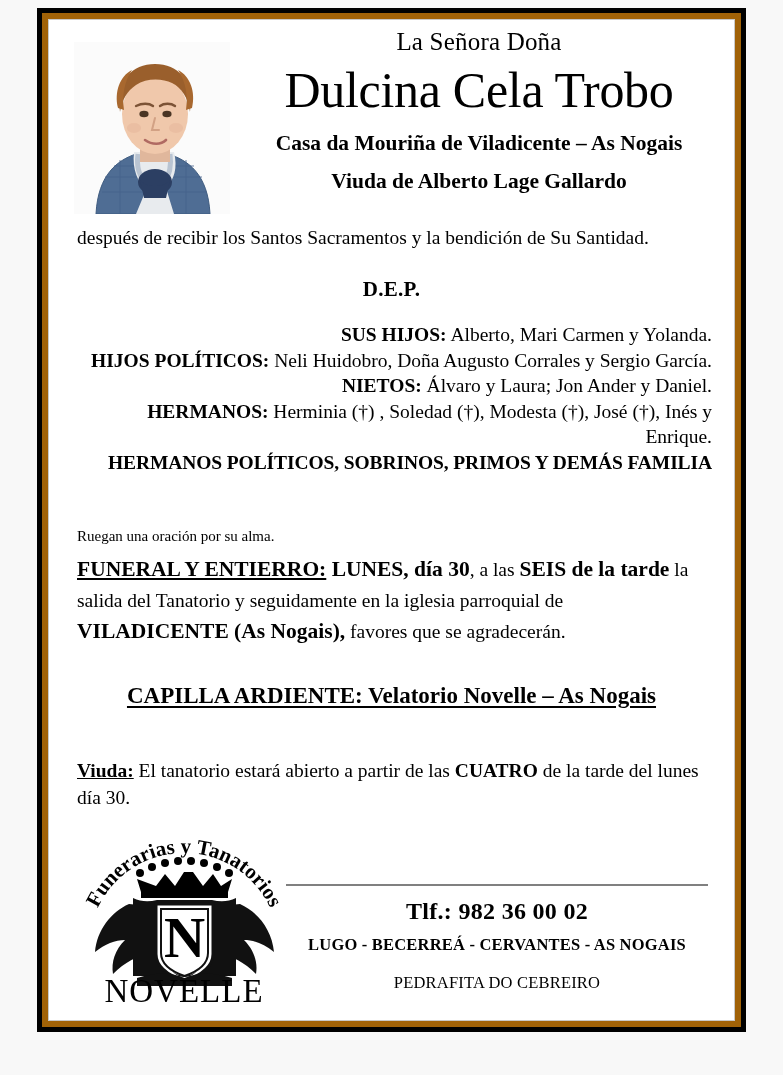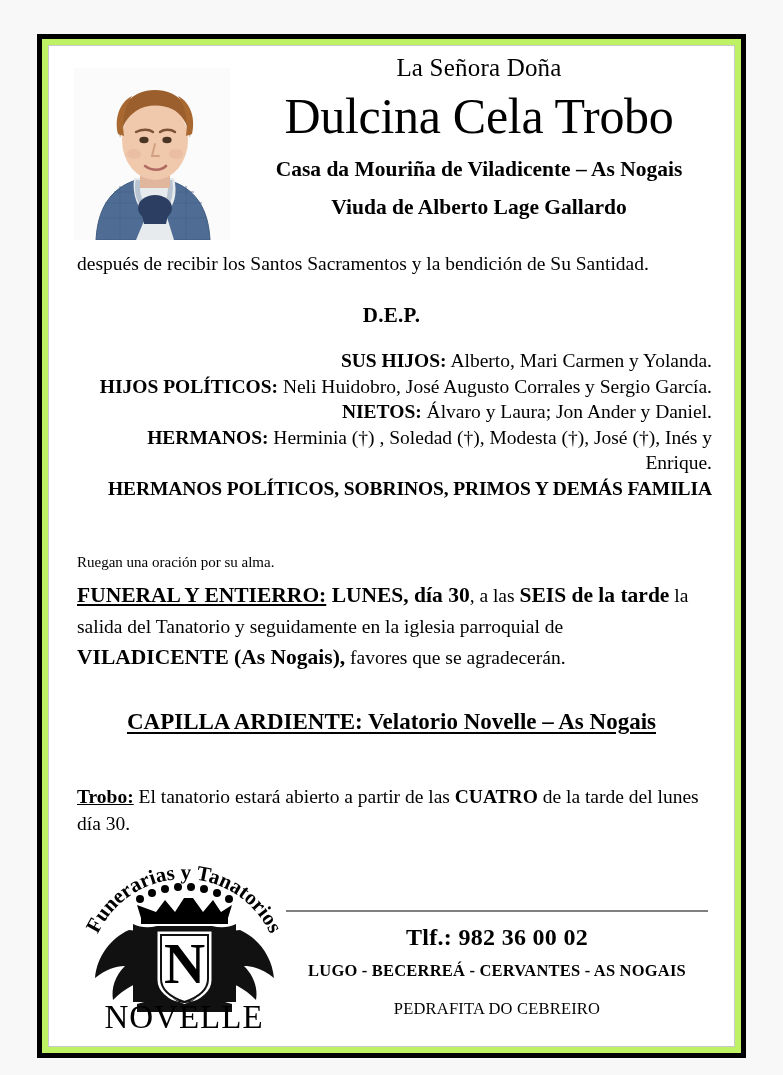--- a/index.html
+++ b/index.html
@@ -18,25 +18,25 @@
   
   .page {
     position: relative;
     width: 783px;
     height: 1075px;
     background: #f8f8f8;
   }
   .frame-outer {
     position: absolute;
     left: 37px;
-    top: 34px;
+    top: 8px;
     width: 709px;
     height: 1024px;
     border: 5px solid #000000;
-    background: #bef264;
+    background: #a16207;
     box-sizing: border-box;
   }
   .frame-inner {
     position: absolute;
     left: 6px;
     top: 6px;
     right: 6px;
     bottom: 6px;
     border: 1px solid #c9c9c9;
     background: #ffffff;
@@ -283,36 +283,36 @@
         </div>
 
         <div class="death-note">
           <div>después de recibir los Santos Sacramentos y la bendición de Su Santidad.</div>
         </div>
 
         <div class="dep">D.E.P.</div>
 
         <div class="family">
           <p class="row"><b>SUS HIJOS:</b><span> Alberto, Mari Carmen y Yolanda.</span></p>
-          <p class="row"><b>HIJOS POLÍTICOS:</b><span> Neli Huidobro, José Augusto Corrales y Sergio García.</span></p>
+          <p class="row"><b>HIJOS POLÍTICOS:</b><span> Neli Huidobro, Doña Augusto Corrales y Sergio García.</span></p>
           <p class="row"><b>NIETOS:</b><span> Álvaro y Laura; Jon Ander y Daniel.</span></p>
           <p class="row"><b>HERMANOS:</b><span> Herminia (†) , Soledad (†), Modesta (†), José (†), Inés y Enrique.</span></p>
           <p class="row all-caps-line">HERMANOS POLÍTICOS, SOBRINOS, PRIMOS Y DEMÁS FAMILIA</p>
         </div>
 
         <div class="prayer">Ruegan una oración por su alma.</div>
 
         <div class="funeral">
           <span class="u">FUNERAL Y ENTIERRO:</span><span class="b"> LUNES, día 30</span><span class="n">, a las </span><span class="b">SEIS de la tarde</span><span class="n"> la salida del Tanatorio y seguidamente en la iglesia parroquial de </span><span class="b">VILADICENTE (As Nogais),</span><span class="n">  favores que se agradecerán.</span>
         </div>
 
         <div class="capilla">CAPILLA ARDIENTE: Velatorio Novelle – As Nogais</div>
 
         <div class="nota">
-          <span class="lbl">Trobo:</span><span> El tanatorio estará abierto a partir de las </span><span class="b">CUATRO</span><span> de la tarde del lunes día 30.</span>
+          <span class="lbl">Viuda:</span><span> El tanatorio estará abierto a partir de las </span><span class="b">CUATRO</span><span> de la tarde del lunes día 30.</span>
         </div>
 
         <div class="footer">
 
           <div class="logo">
             <svg width="226" height="176" viewBox="0 0 226 176">
               <defs>
                 <path id="arcPath" d="M 18 122 A 95 95 0 0 1 208 122"></path>
               </defs>
 

